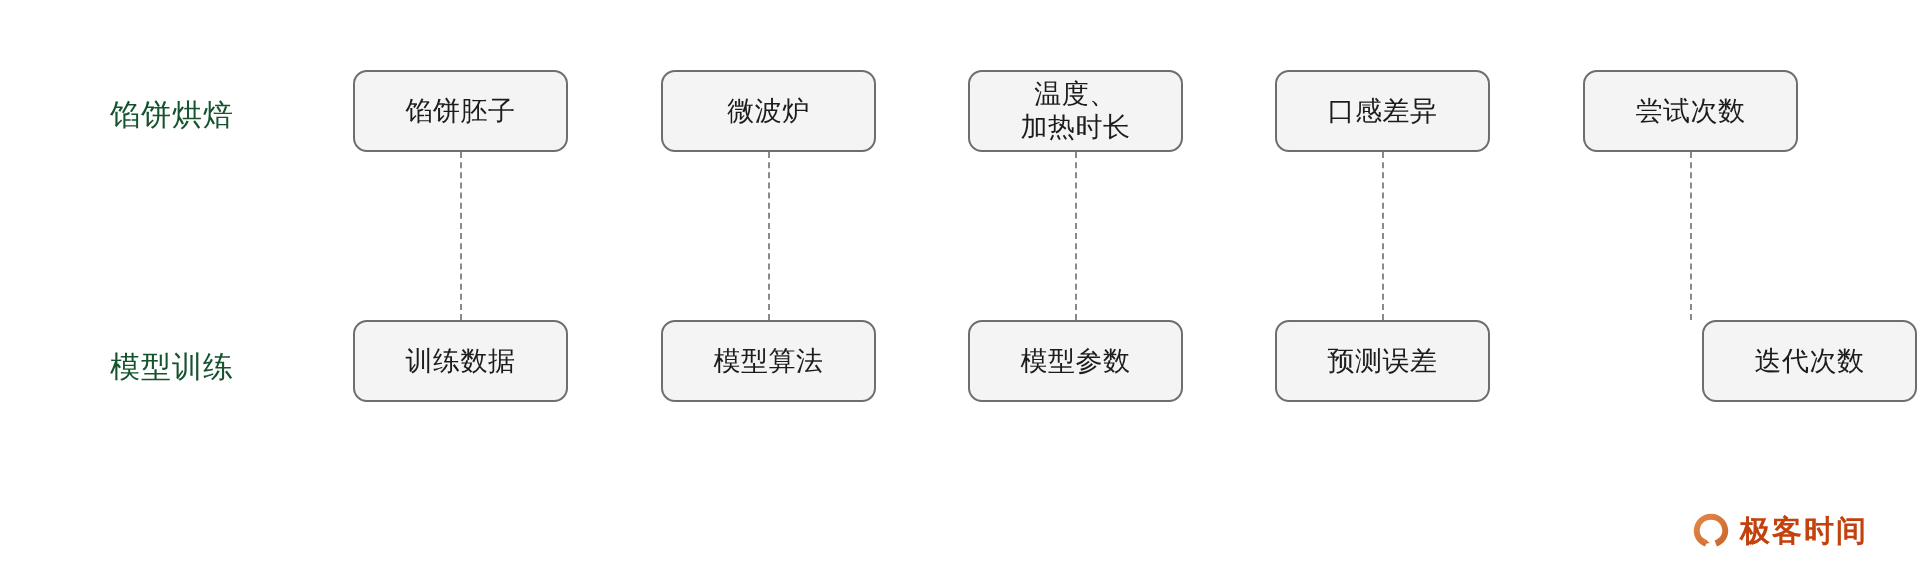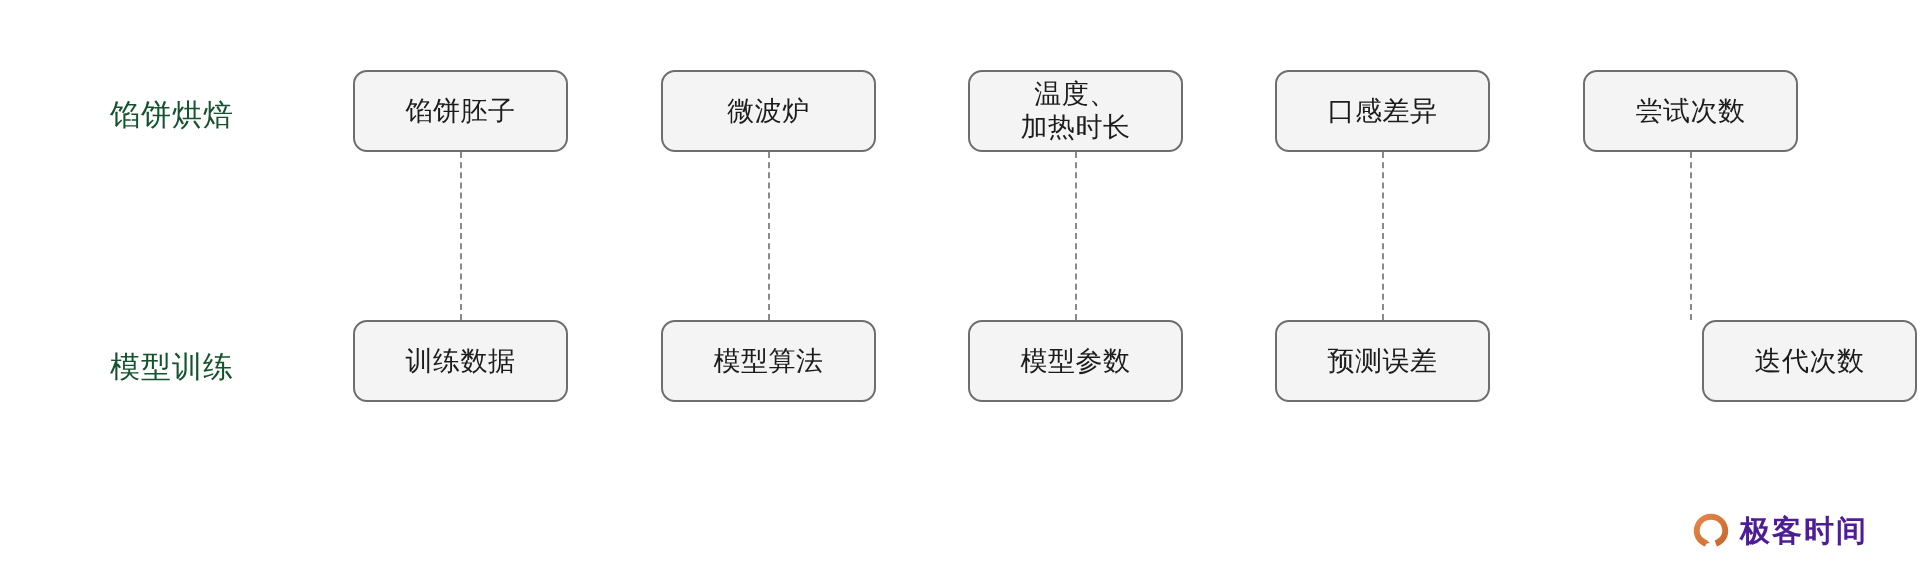--- a/index.html
+++ b/index.html
@@ -77,21 +77,21 @@
     gap: 10px;
   }
   #watermark-mark {
     width: 38px;
     height: 38px;
     flex: 0 0 38px;
   }
   #watermark-text {
     font-size: 30px;
     font-weight: 600;
-    color: #4c1d95;
+    color: #c2410c;
     letter-spacing: 2px;
     line-height: 1;
     text-align: right;
   }
 </style>
 </head>
 <body>
 
 <div id="canvas">
 

